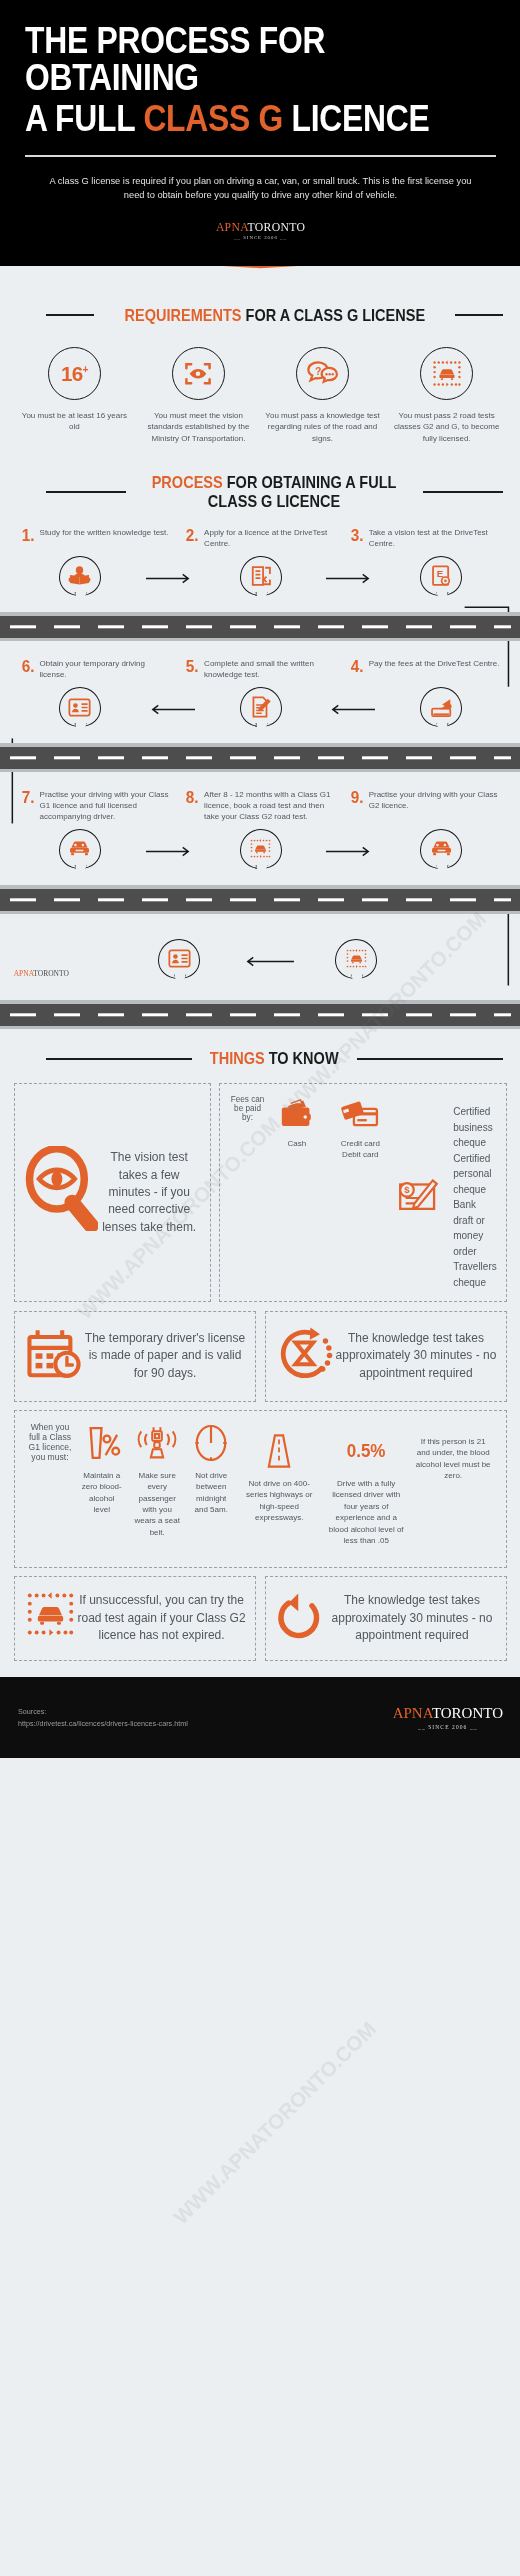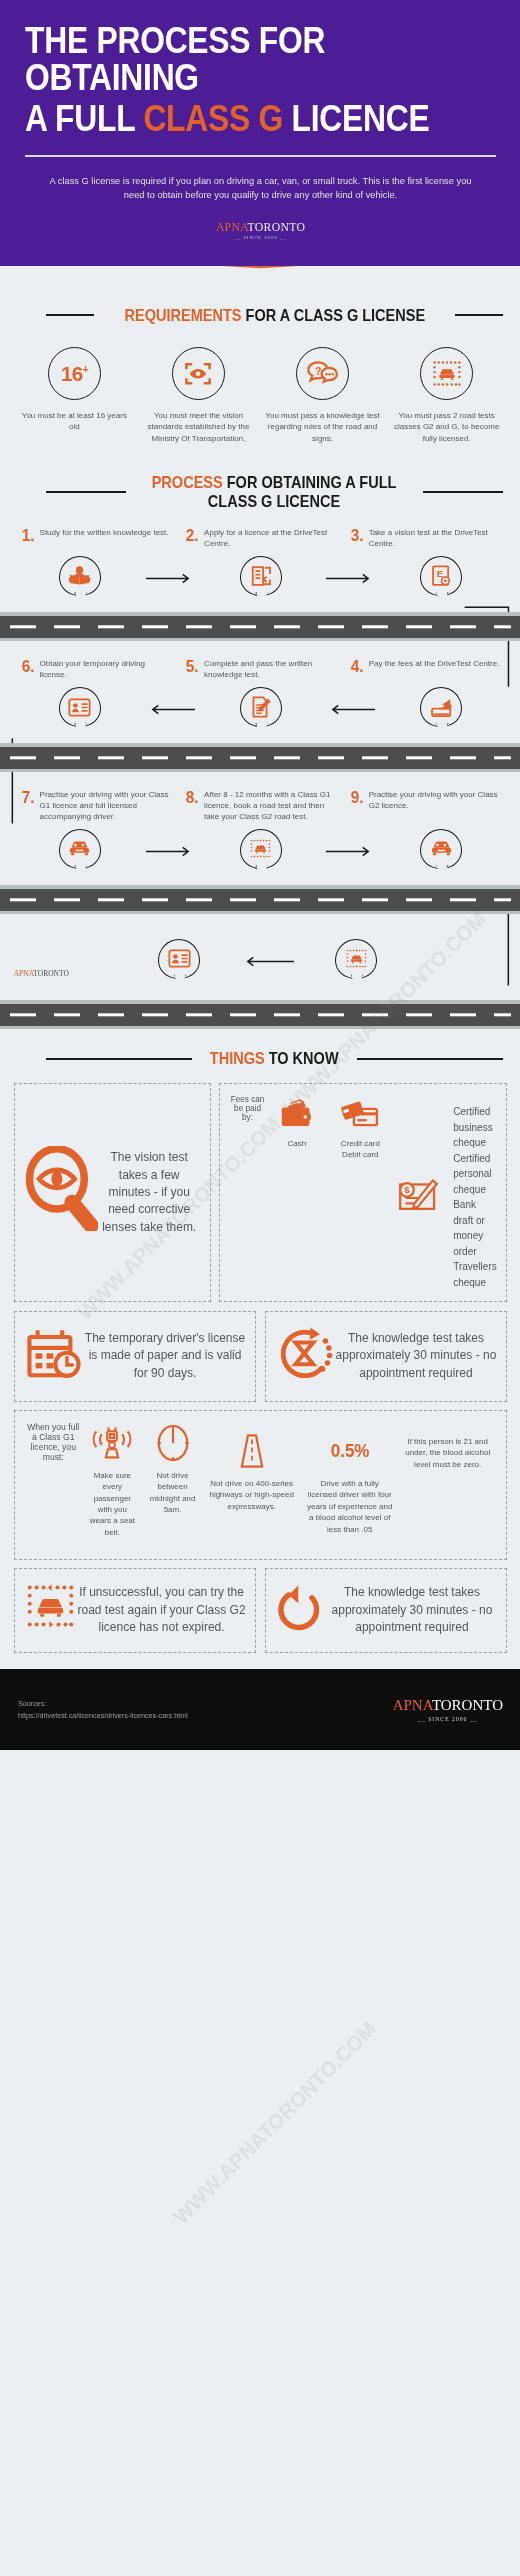--- a/index.html
+++ b/index.html
@@ -5,21 +5,21 @@
   * { box-sizing: border-box; margin:0; padding:0; }
   html,body { background:#ffffff; }
   body {
     width:521px; height:2576px; position:relative; overflow:hidden;
     font-family:"Liberation Sans", sans-serif;
   }
   .page { width:521px; height:2576px; position:relative; background:#eceff1; }
 
   
   .hero {
-    position:relative; background:#4c1d95; padding:22px 25px 0 25px; height:274px;
+    position:relative; background:#000000; padding:22px 25px 0 25px; height:274px;
   }
   .hero-title {
     font-family:"Liberation Sans Narrow","Liberation Sans",sans-serif;
     font-weight:700; color:#ffffff; letter-spacing:-0.3px;
     font-size:37px; line-height:1.0; text-transform:uppercase;
     transform:scaleX(0.86); transform-origin:left center;
   }
   .hero-title .hl { color:#e2622c; }
   .hero-rule { height:2.1px; background:#d9d9d9; margin:18px 0 0 0; }
   .hero-sub {
@@ -380,21 +380,21 @@
         <div class="steps">
           <div class="step">
             <div class="step-head">
               <span class="step-no">6.</span>
               <span class="step-tx">Obtain your temporary driving license.</span>
             </div>
           </div>
           <div class="step">
             <div class="step-head">
               <span class="step-no">5.</span>
-              <span class="step-tx">Complete and pass the written knowledge test.</span>
+              <span class="step-tx">Complete and small the written knowledge test.</span>
             </div>
           </div>
           <div class="step">
             <div class="step-head">
               <span class="step-no">4.</span>
               <span class="step-tx">Pay the fees at the DriveTest Centre.</span>
             </div>
           </div>
         </div>
         <div class="pins">
@@ -750,20 +750,31 @@
             </svg>
           </div>
           <div class="cap">The knowledge test takes approximately 30 minutes - no appointment required</div>
         </div>
       </div>
 
       <div class="tgrid" style="margin-top:8.2px;">
         <div class="tbox" style="flex:1 1 auto; align-items:stretch;">
           <div class="g1-title">When you full a Class G1 licence, you must:</div>
           <div class="g1-row">
+            <div class="g1-cell">
+              <div class="ic">
+                <svg width="41" height="38" viewBox="0 0 60 56" aria-hidden="true">
+                  <path d="M14 6h16l-3 44H17z" fill="none" stroke="#e2622c" stroke-width="3.4"></path>
+                  <circle cx="38" cy="22" r="5" fill="none" stroke="#e2622c" stroke-width="3.4"></circle>
+                  <circle cx="51" cy="40" r="5" fill="none" stroke="#e2622c" stroke-width="3.4"></circle>
+                  <path d="M53 16L36 46" stroke="#e2622c" stroke-width="3.4"></path>
+                </svg>
+              </div>
+              <div class="cap">Maintain a zero blood-alcohol level</div>
+            </div>
             <div class="g1-cell">
               <div class="ic">
                 <svg width="48" height="40" viewBox="0 0 70 58" aria-hidden="true">
                   <g fill="none" stroke="#e2622c" stroke-width="3">
                     <path d="M12 12c-5 7-5 16 0 23M20 16c-3 5-3 11 0 16"></path>
                     <path d="M58 12c5 7 5 16 0 23M50 16c3 5 3 11 0 16"></path>
                     <path d="M30 6v6M40 6v6"></path>
                     <rect x="28" y="12" width="14" height="14" rx="2"></rect>
                     <rect x="32" y="16" width="6" height="6"></rect>
                     <rect x="31" y="28" width="8" height="8" rx="2"></rect>

